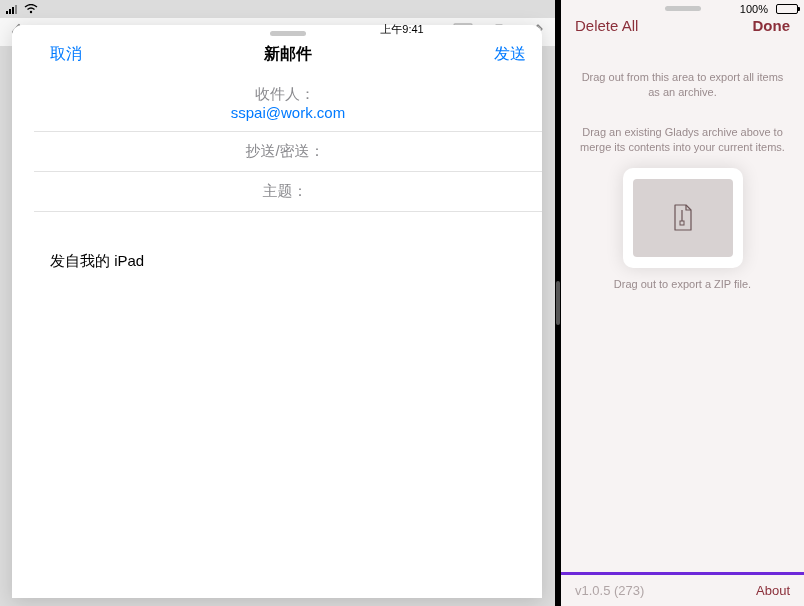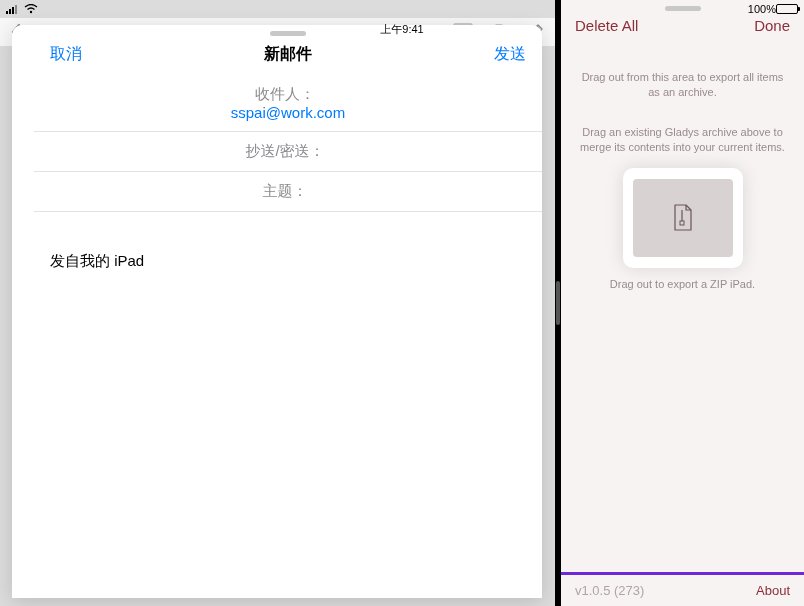--- a/index.html
+++ b/index.html
@@ -2,21 +2,21 @@
 <html><head>
 <meta charset="utf-8">
 <style>
   * { box-sizing: border-box; margin: 0; padding: 0; font-family: -apple-system, "Helvetica Neue", Arial, sans-serif; }
   body { width: 804px; height: 606px; background: #dcdcdc; overflow: hidden; position: relative; }
 
   
   .statusbar { position: absolute; top: 0; left: 0; right: 0; height: 18px; display: flex; align-items: center; font-size: 11px; color: #000; z-index: 50; }
   .sb-left { display: flex; align-items: center; gap: 4px; padding-left: 6px; }
   .sb-center { position: absolute; left: 50%; transform: translateX(-50%); font-weight: 500; margin-top: 40px; }
-  .sb-right { position: absolute; right: 6px; display: flex; align-items: center; gap: 0; }
+  .sb-right { position: absolute; right: 6px; display: flex; align-items: center; gap: 8px; }
   .battery { width: 22px; height: 10px; border: 1px solid #000; border-radius: 2px; position: relative; }
   .battery::after { content: ""; position: absolute; right: -3px; top: 2px; width: 2px; height: 4px; background: #000; border-radius: 0 1px 1px 0; }
   .battery-fill { background: #34c759; height: 100%; width: 100%; border-radius: 1px; }
 
   
   .mailbg { position: absolute; top: 18px; left: 0; width: 555px; height: 28px; background: #f7f7f7; display: flex; align-items: center; justify-content: space-between; padding: 0 10px; color: #999; }
   .mailbg .back { font-size: 18px; color: #888; }
   .mailbg .icons { display: flex; gap: 18px; color: #888; }
 
   
@@ -32,21 +32,21 @@
 
   
   .split { position: absolute; top: 0; left: 555px; width: 6px; height: 100%; background: #000; }
   .split-handle { position: absolute; top: 50%; left: 1px; width: 4px; height: 44px; background: #555; border-radius: 2px; transform: translateY(-50%); }
 
   
   .rpanel { position: absolute; top: 0; left: 561px; width: 243px; height: 100%; background: #f7f3f3; display: flex; flex-direction: column; }
   .rgrab { width: 36px; height: 5px; background: #c8c8c8; border-radius: 3px; margin: 6px auto 0; }
   .rheader { display: flex; justify-content: space-between; padding: 6px 14px 10px; font-size: 15px; gap: 38px; }
   .rheader .del { color: #8b2f3a; }
-  .rheader .done { color: #8b2f3a; font-weight: 400; }
+  .rheader .done { color: #8b2f3a; font-weight: 700; }
   .hint { font-size: 11px; color: #9a8b8d; text-align: center; padding: 26px 20px 10px; line-height: 1.4; }
   .dropzone { width: 160px; height: 108px; background: #d8d2d2; border-radius: 6px; margin: 0 auto; display: flex; flex-direction: column; align-items: center; justify-content: center; color: #7a6c6e; font-size: 14px; }
   .dropzone .sub { font-size: 13px; margin-top: 2px; }
   .hint2 { font-size: 11px; color: #9a8b8d; text-align: center; padding: 14px 18px 8px; line-height: 1.4; }
   .zipwrap { width: 120px; height: 100px; background: #fff; border-radius: 10px; margin: 4px auto 0; box-shadow: 0 0 18px rgba(0,0,0,0.12); display: flex; align-items: center; justify-content: center; }
   .zipinner { width: 100px; height: 78px; background: #d8d2d2; border-radius: 4px; display: flex; align-items: center; justify-content: center; }
   .zipcap { font-size: 11px; color: #9a8b8d; text-align: center; margin-top: 10px; }
   .rfooter { margin-top: auto; display: flex; justify-content: space-between; padding: 8px 14px; font-size: 13px; border-top: 3px solid #6d28d9; }
   .rfooter .ver { color: #b0a5a6; }
   .rfooter .about { color: #8b2f3a; }
@@ -148,18 +148,18 @@
       <span>
         <svg width="22" height="28" viewBox="0 0 22 28">
           <path d="M3 1 h11 l5 5 v20 h-16 z" stroke="#6b5456" stroke-width="1.2" fill="none" stroke-linejoin="round"></path>
           <path d="M14 1 v5 h5" stroke="#6b5456" stroke-width="1.2" fill="none" stroke-linejoin="round"></path>
           <line x1="10" y1="6" x2="10" y2="17" stroke="#6b5456" stroke-width="1.2"></line>
           <rect x="8" y="17" width="4" height="4" stroke="#6b5456" stroke-width="1" fill="none"></rect>
         </svg>
       </span>
     </div>
   </div>
-  <div class="zipcap">Drag out to export a ZIP iPad.</div>
+  <div class="zipcap">Drag out to export a ZIP file.</div>
   <div class="rfooter">
     <span class="ver">v1.0.5 (273)</span>
     <span class="about">About</span>
   </div>
 </div>
 
 </body></html>

